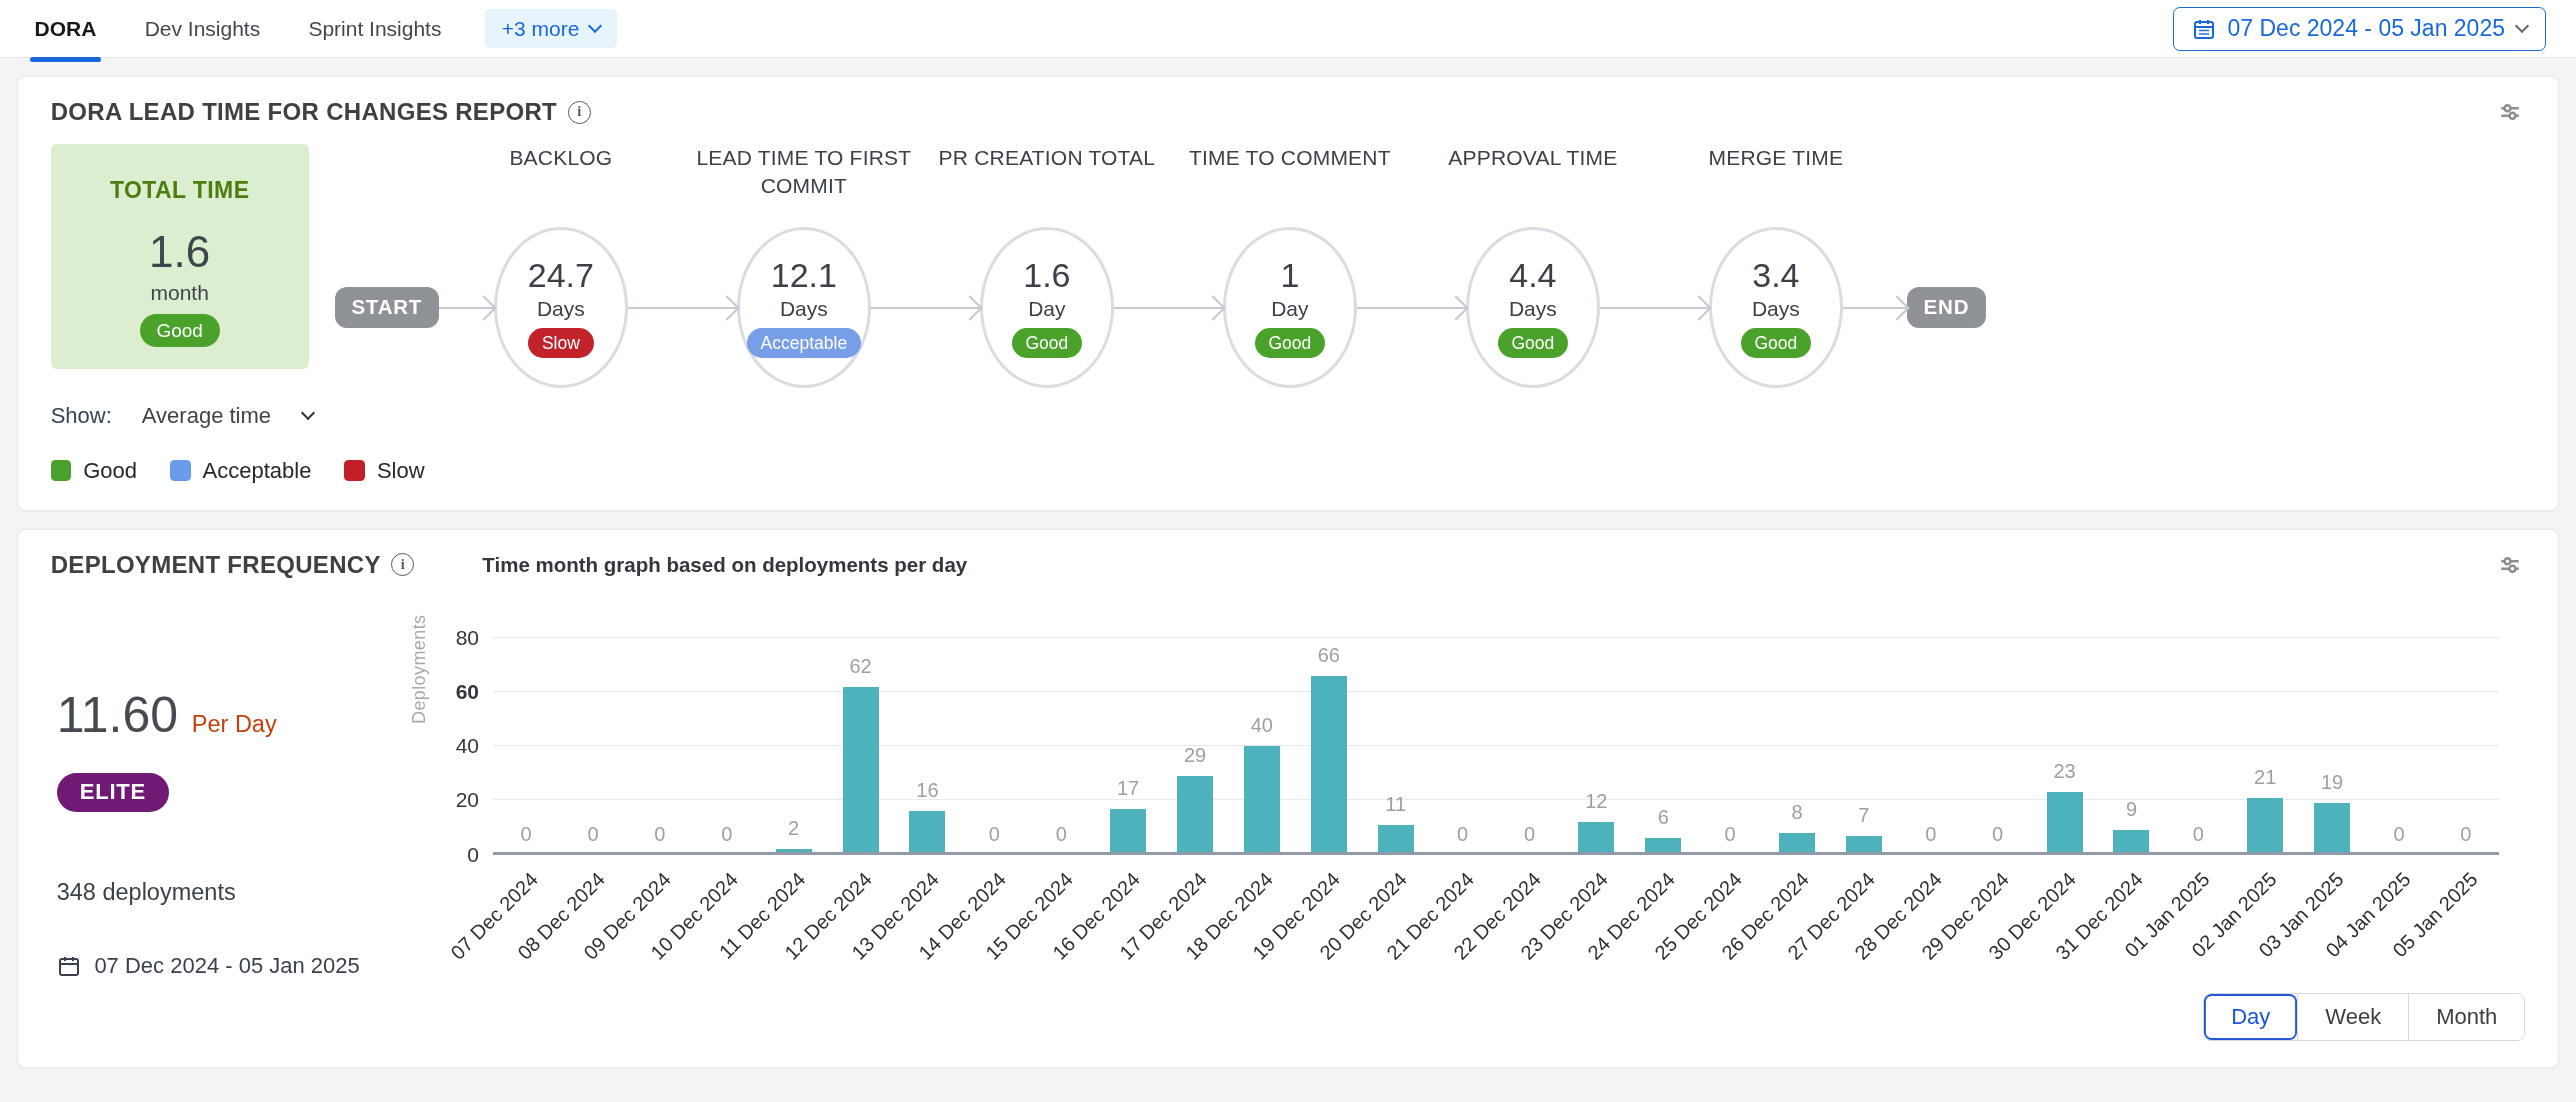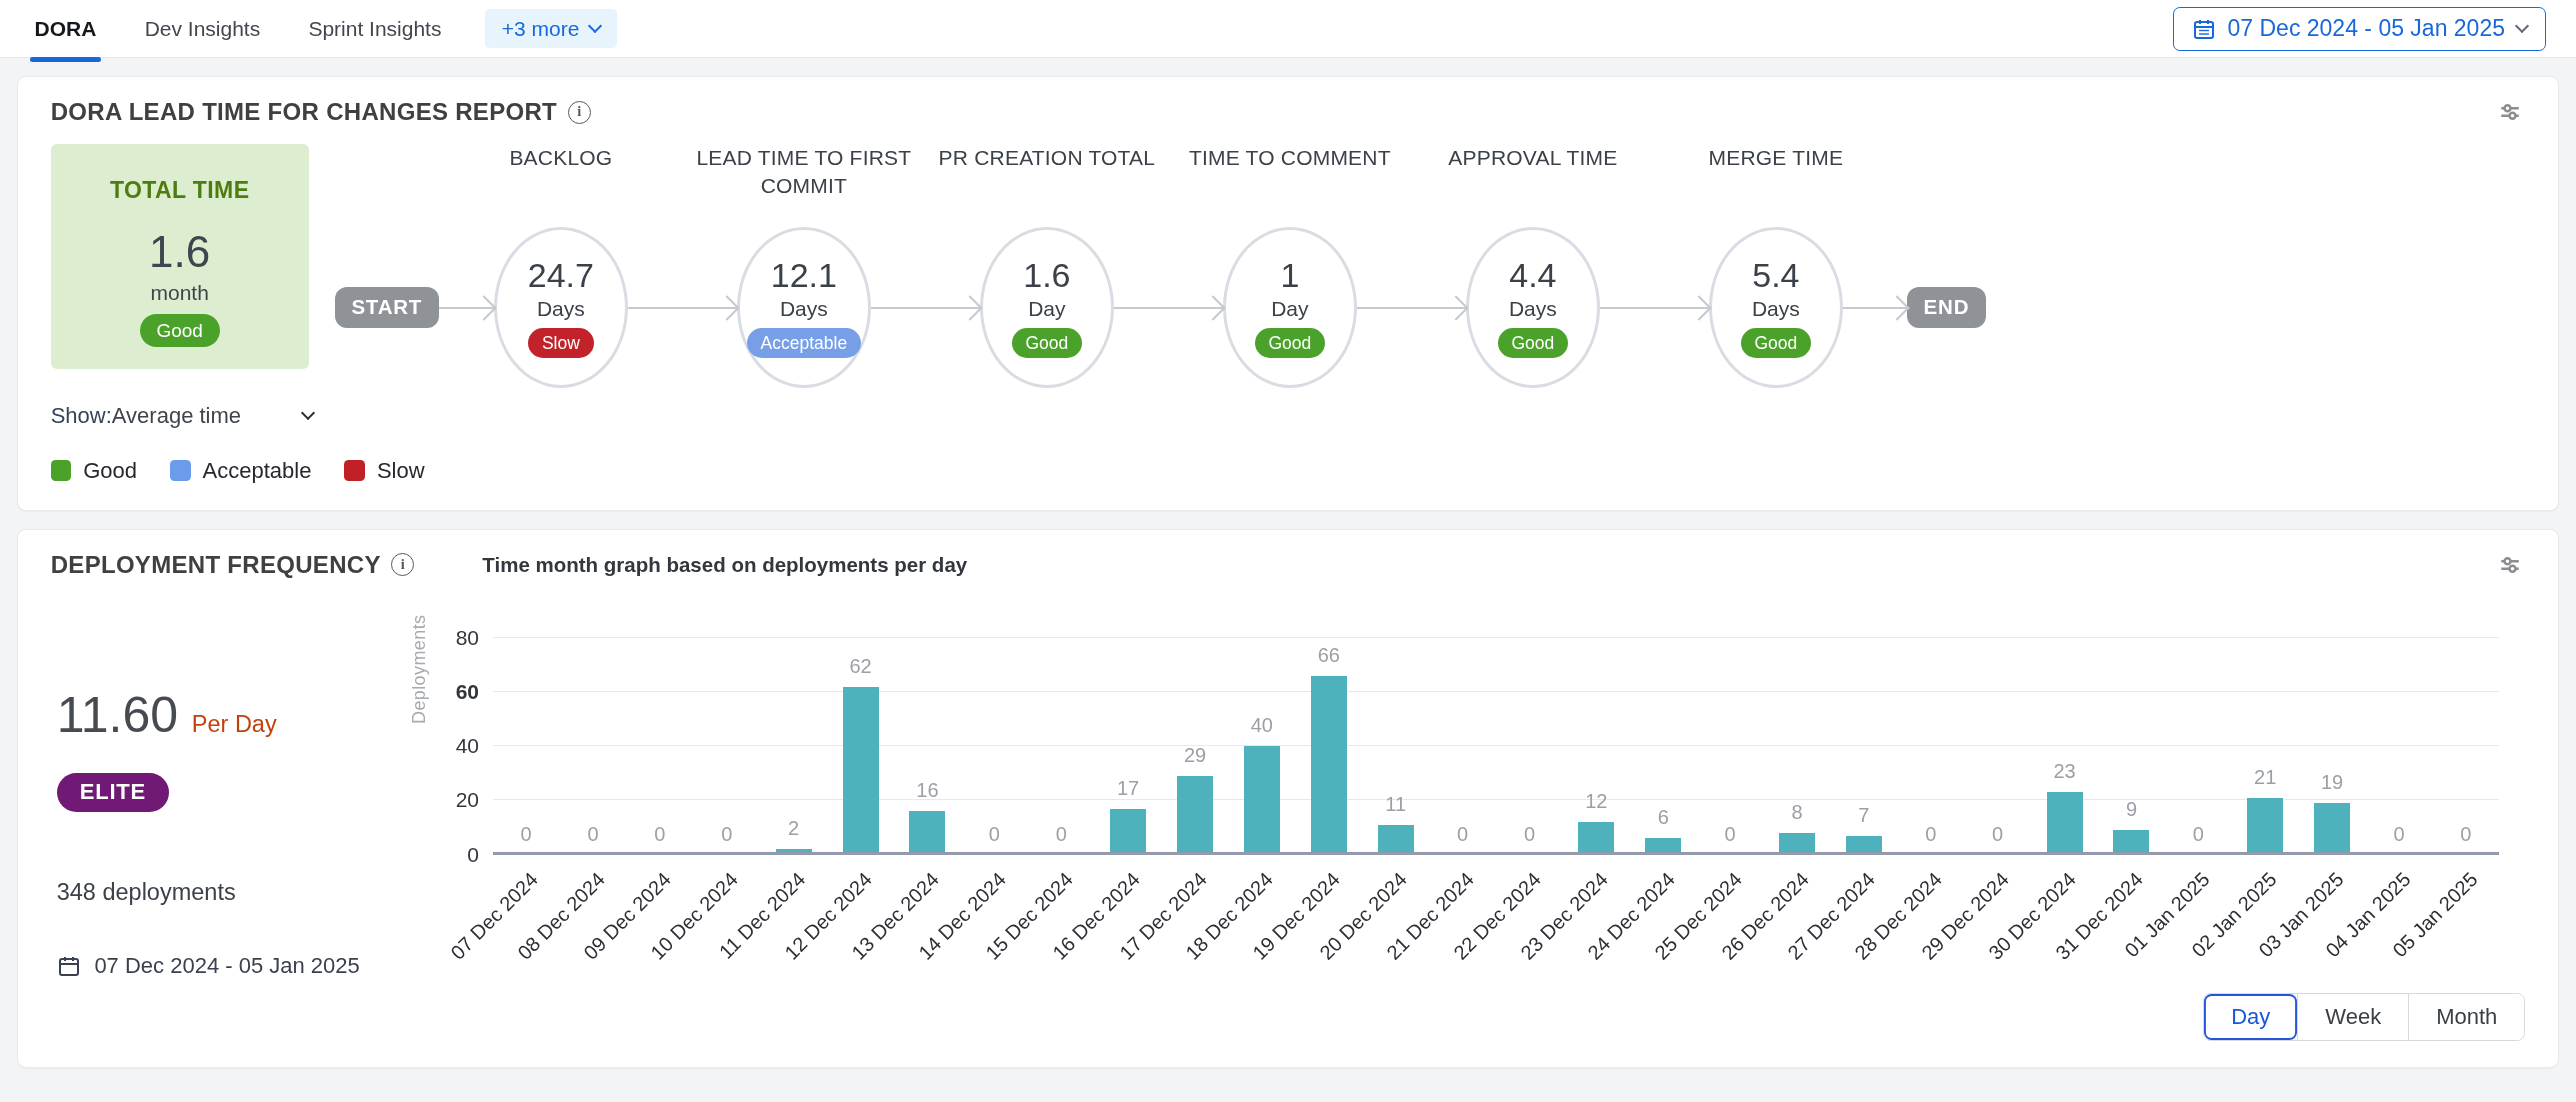--- a/index.html
+++ b/index.html
@@ -82,21 +82,21 @@
   }
   .stage-ellipse{
     width:134px; height:161px; border:3px solid #d9dde3; border-radius:50%;
     background:#fff; display:flex; flex-direction:column; align-items:center; justify-content:center;
   }
   .stage-value{ font-size:34px; font-weight:500; color:#3b4149; }
   .stage-unit{ font-size:21px; color:#3b4149; margin-top:1.5px; }
   .stage-ellipse .badge{ margin-top:7.6px; font-size:17.5px; padding:4.6px 13.7px; }
   .show-row{ display:flex; align-items:center; width:262px; margin-top:15px; font-size:22px; }
   .show-label{ color:#364358; }
-  .show-value{ color:#3f444b; }
+  .show-value{ color:#3f444b; margin-left:30px; }
   .show-row .chev{ margin-left:auto; color:#2b2e33; }
   .legend-row{ display:flex; align-items:center; gap:33px; margin-top:29px; }
   .legend-item{ display:flex; align-items:center; gap:12px; font-size:22px; color:#25282d; }
   .legend-swatch{ width:20.5px; height:20.5px; border-radius:4.6px; }
   .sw-good{ background:#4ba22a; } .sw-acceptable{ background:#6b9ceb; } .sw-slow{ background:#c02026; }
   
   .df-head .card-subtitle{ font-size:20.5px; font-weight:700; color:#33383f; margin-left:68px; }
   .df-content{ display:flex; margin-top:23px; }
   .df-stats{ width:357px; flex:none; padding-left:6px; padding-top:83px; }
   .rate-row{ display:flex; align-items:baseline; gap:13.7px; }
@@ -226,21 +226,21 @@
           <div class="stage-value">4.4</div>
           <div class="stage-unit">Days</div>
           <span class="badge badge-good">Good</span>
         </div>
       </div>
       <div class="flow-arrow arr-mid"></div>
 
       <div class="stage">
         <div class="stage-label">MERGE TIME</div>
         <div class="stage-ellipse">
-          <div class="stage-value">5.4</div>
+          <div class="stage-value">3.4</div>
           <div class="stage-unit">Days</div>
           <span class="badge badge-good">Good</span>
         </div>
       </div>
       <div class="flow-arrow arr-end"></div>
       <div class="flow-pill">END</div>
     </div>
   </div>
 
   <div class="show-row">

